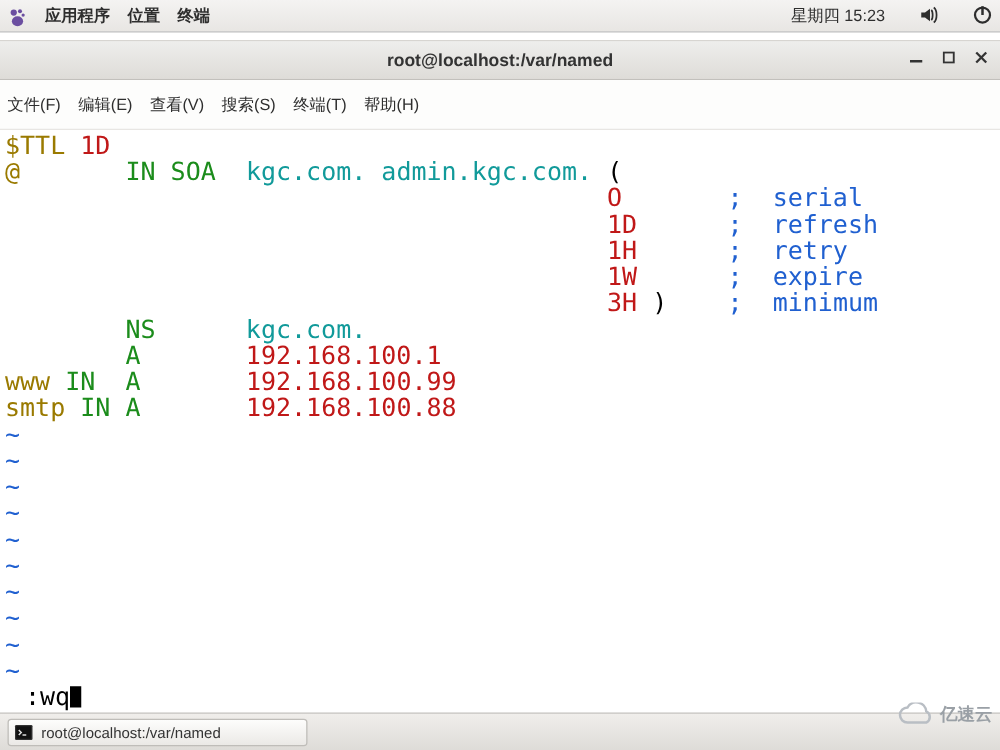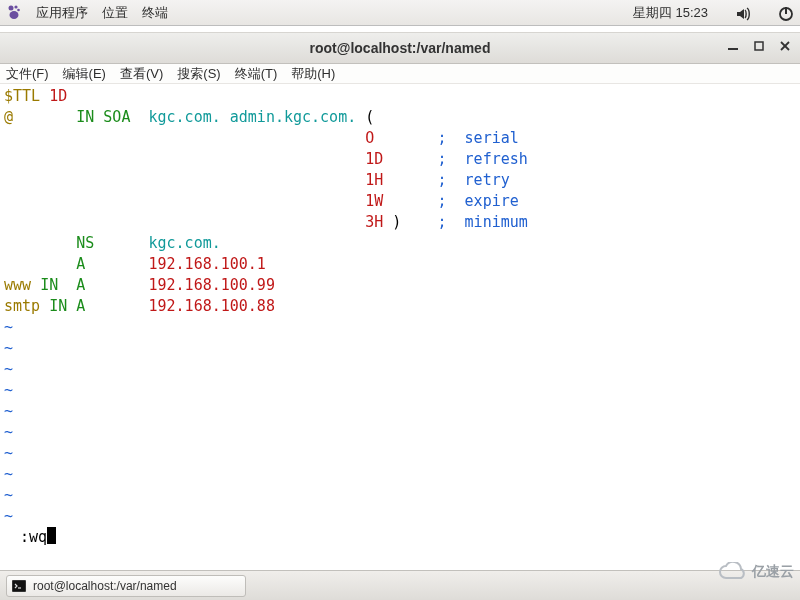--- a/index.html
+++ b/index.html
@@ -1,34 +1,34 @@
 <!DOCTYPE html>
 <html><head>
 <meta charset="utf-8">
 <style>
 * { margin: 0; padding: 0; box-sizing: border-box; }
 body { width: 800px; height: 600px; font-family: sans-serif; overflow: hidden; background: #fff; }
 
 
 .top-panel { height: 26px; background: linear-gradient(#f4f3f2,#e8e6e3); border-bottom:1px solid #bdbdbd; display:flex; align-items:center; padding:0 6px; font-size:13px; color:#2e2e2e; }
-.top-panel .apps { display:flex; gap:14px; align-items:flex-start;}
-.top-panel .right { margin-left:auto; display:flex; align-items:flex-end; gap:27px;}
+.top-panel .apps { display:flex; gap:14px; align-items:flex-end;font-weight:bold;}
+.top-panel .right { margin-left:auto; display:flex; align-items:flex-start; gap:27px;}
 .foot-icon { width:16px; height:16px; }
 
 
 .titlebar { margin-top:6px; height:32px; background: linear-gradient(#eeeeec,#dedcd8); border-top:1px solid #d7d5d1; border-bottom:1px solid #c2c0bc; display:flex; align-items:center; justify-content:center; position:relative; font-size:14px; font-weight:bold; color:#333;}
 .win-controls { position:absolute; right:6px; top:4px; display:flex; gap:8px;}
 .win-btn { width:18px; height:18px; display:flex; align-items:center; justify-content:center; font-size:13px; color:#333; border-radius:3px;}
 
 
-.menubar { height:20px; background:#fdfdfc; border-bottom:1px solid #e8e6e3; display:flex; align-items:center; padding:0 6px; font-size:13px; color:#2e2e2e; gap:14px;}
+.menubar { height:40px; background:#fdfdfc; border-bottom:1px solid #e8e6e3; display:flex; align-items:center; padding:0 6px; font-size:13px; color:#2e2e2e; gap:14px;}
 .menubar span { cursor:default;}
 
 
-.term { font-family: "DejaVu Sans Mono","Noto Sans Mono",monospace; font-size:15px; line-height:21px; white-space:pre; padding:2px 11px 0 4px; background:#fff; color:#000; height:468px; position:relative;}
+.term { font-family: "DejaVu Sans Mono","Noto Sans Mono",monospace; font-size:20px; line-height:21px; white-space:pre; padding:2px 11px 0 4px; background:#fff; color:#000; height:468px; position:relative;}
 .c-gold { color:#9a7a00; }
 .c-green{ color:#1b8c1b; }
 .c-teal { color:#119a9a; }
 .c-red  { color:#c01818; }
 .c-blue { color:#2060d0; }
 .tilde  { color:#2060d0; }
 .cursor { display:inline-block; width:9px; height:17px; background:#000; vertical-align:-2px;}
 
 
 .cmdline { position:absolute; bottom:4px; left:20px; font-family:inherit;}

